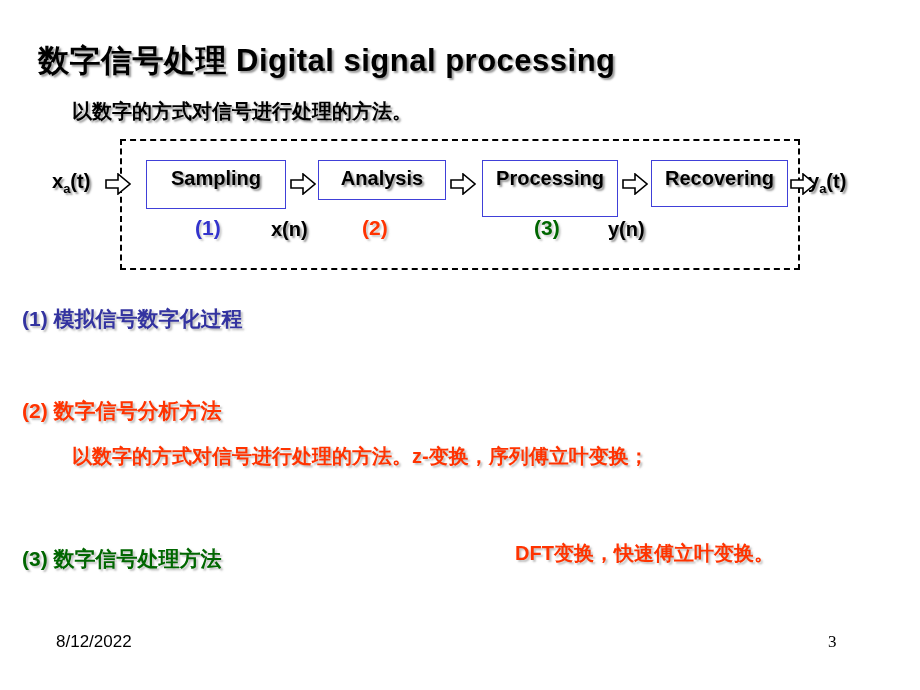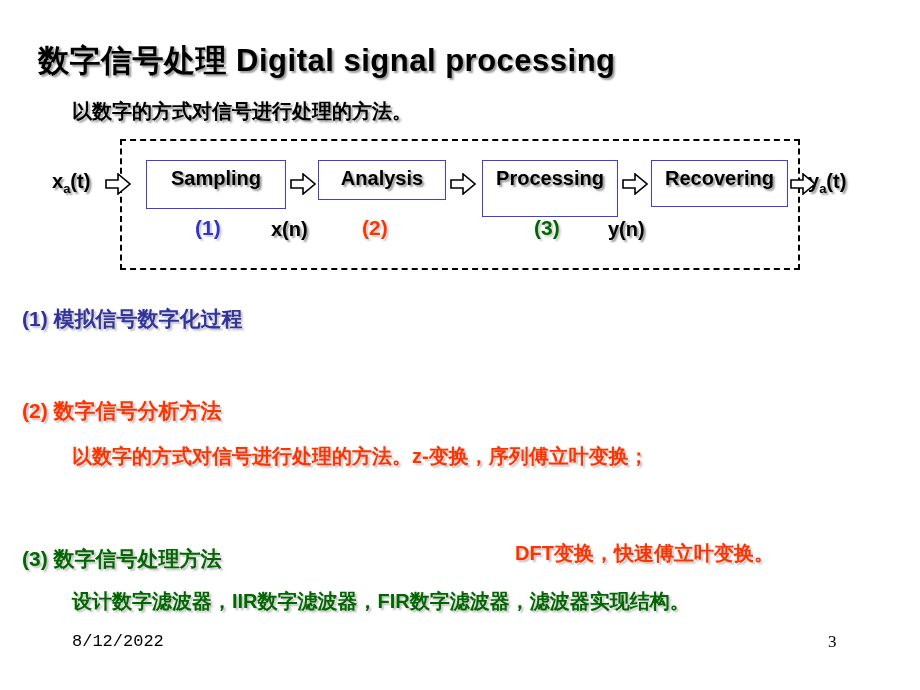--- a/index.html
+++ b/index.html
@@ -149,23 +149,23 @@
   .s1b { left: 72px;  top: 343px; }
   .s2h { left: 22px;  top: 397px; }
   .s2b { left: 72px;  top: 443px; }
   .s2b2{ left: 515px; top: 492px; margin-top: 48px; }
   .s3h { left: 22px;  top: 545px; }
   .s3b { left: 72px;  top: 588px; }
 
   
   .footer-date {
     position: absolute;
-    left: 72px;
+    left: 56px;
     top: 632px;
-    font-family: Liberation Mono, monospace;
+    font-family: Liberation Sans, sans-serif;
     font-size: 17px;
     color: #000000;
   }
   .footer-page {
     position: absolute;
     left: 828px;
     top: 632px;
     font-family: "Liberation Serif", serif;
     font-size: 17px;
     color: #000000;
@@ -224,18 +224,17 @@
     <div class="step-no step-3">(3)</div>
   </div>
 
   <div class="sec-head s1h c-blue">(1) 模拟信号数字化过程</div>
 
   <div class="sec-head s2h c-orange">(2) 数字信号分析方法</div>
   <div class="sec-body s2b c-orange">以数字的方式对信号进行处理的方法。z-变换，序列傅立叶变换；</div>
   <div class="sec-body s2b2 c-orange">DFT变换，快速傅立叶变换。</div>
 
   <div class="sec-head s3h c-green">(3) 数字信号处理方法</div>
-  <div class="sec-body s3b c-green">设计数字滤波器，IIR数字滤波器，FIR数字滤波器，滤波器实现结构。</div>
 
   <div class="footer-date">8/12/2022</div>
   <div class="footer-page">3</div>
 
 </div>
 
 </body></html>

